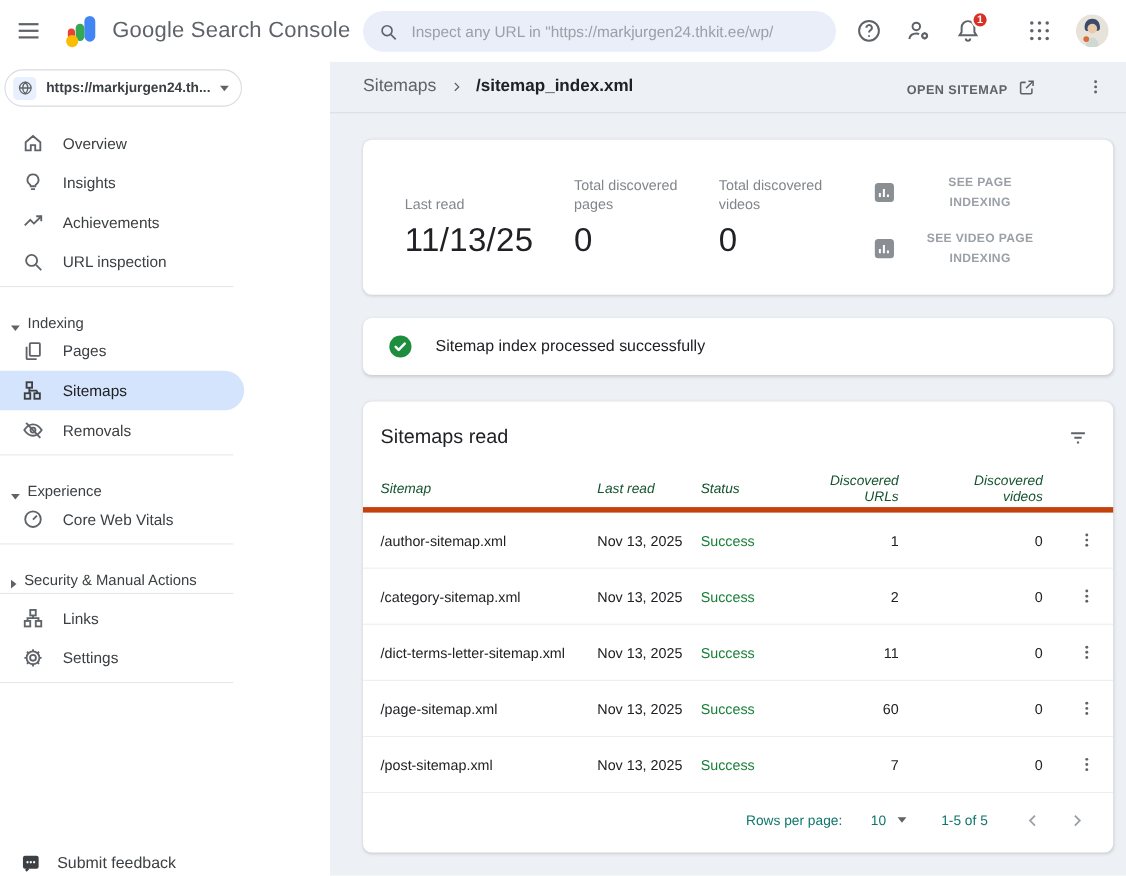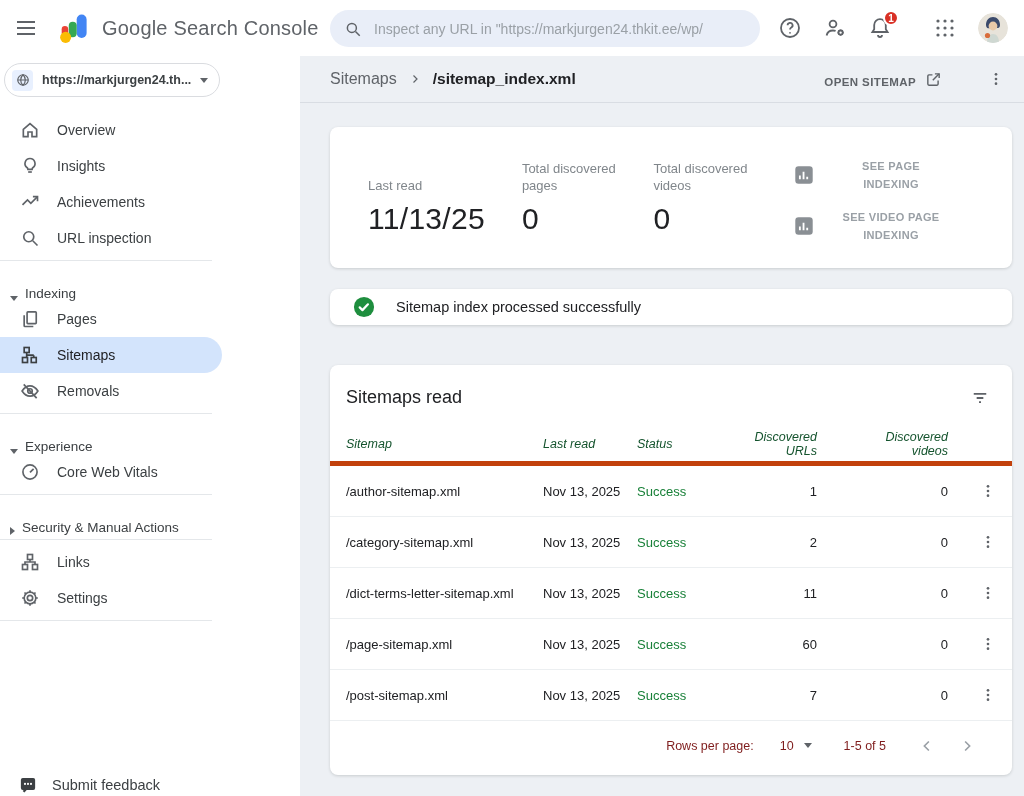--- a/index.html
+++ b/index.html
@@ -70,37 +70,37 @@
     line-height:1.35; max-width:112px; }
   .metric .mvalue { font-size:30px; color:#202124; margin-top:7px; letter-spacing:.3px; }
   .metric.m1 { width:158px; }
   .metric.m2 { width:130px; }
   .metric.m3 { width:140px; }
   .see-links { margin-left:auto; padding-right:68px; display:flex; flex-direction:column; gap:15px; }
   .see-link { display:flex; align-items:center; gap:23px; cursor:pointer; }
   .see-link .txt { width:106px; text-align:center; font-size:11px; font-weight:bold; color:#9aa0a6;
     line-height:1.65; letter-spacing:.3px; }
 
-  .card.banner { top:233px; height:36px; display:flex; align-items:center; padding-left:23px; gap:21px; }
+  .card.banner { top:233px; height:52px; display:flex; align-items:center; padding-left:23px; gap:21px; }
   .banner-text { font-size:14.5px; color:#202124; }
 
   .card.table { top:309px; height:410px; }
   .tcard-head { display:flex; align-items:center; padding:22px 22px 0 16px; }
   .tcard-title { font-size:18px; color:#202124; }
   .filter-btn { margin-left:auto; cursor:pointer; width:20px; height:20px; }
   .tgrid { display:grid; grid-template-columns:197px 94px 100px 110px 131px 1fr; align-items:center;
     padding:0 16px; }
   .thead { height:40px; margin-top:18px; border-bottom:5px solid #c2410c; color:#14532d; font-size:12.5px;font-style:italic; }
   .trow { height:51px; border-bottom:1px solid #eceff1; font-size:13px; color:#202124; }
   .num { text-align:right; padding-right:30px; }
   .status-cell { color:#188038; }
   .cell-link { cursor:pointer; }
   .row-kebab { justify-self:end; cursor:pointer; width:16px; height:16px; }
   .tfoot { height:49px; display:flex; align-items:center; justify-content:flex-end;
-    padding-right:36px; color:#7f1d1d; font-size:12.5px; }
+    padding-right:24px; color:#0f766e; font-size:12.5px; }
   .rpp-label { margin-right:26px; }
   .rpp-select { display:flex; align-items:center; gap:10px; cursor:pointer; margin-right:32px; }
   .range { margin-right:32px; }
   .pag-chevron { width:18px; height:18px; cursor:default; }
   .pag-chevron.prev { margin-right:22px; }
 </style>
 </head>
 <body>
 
 <div class="header">

